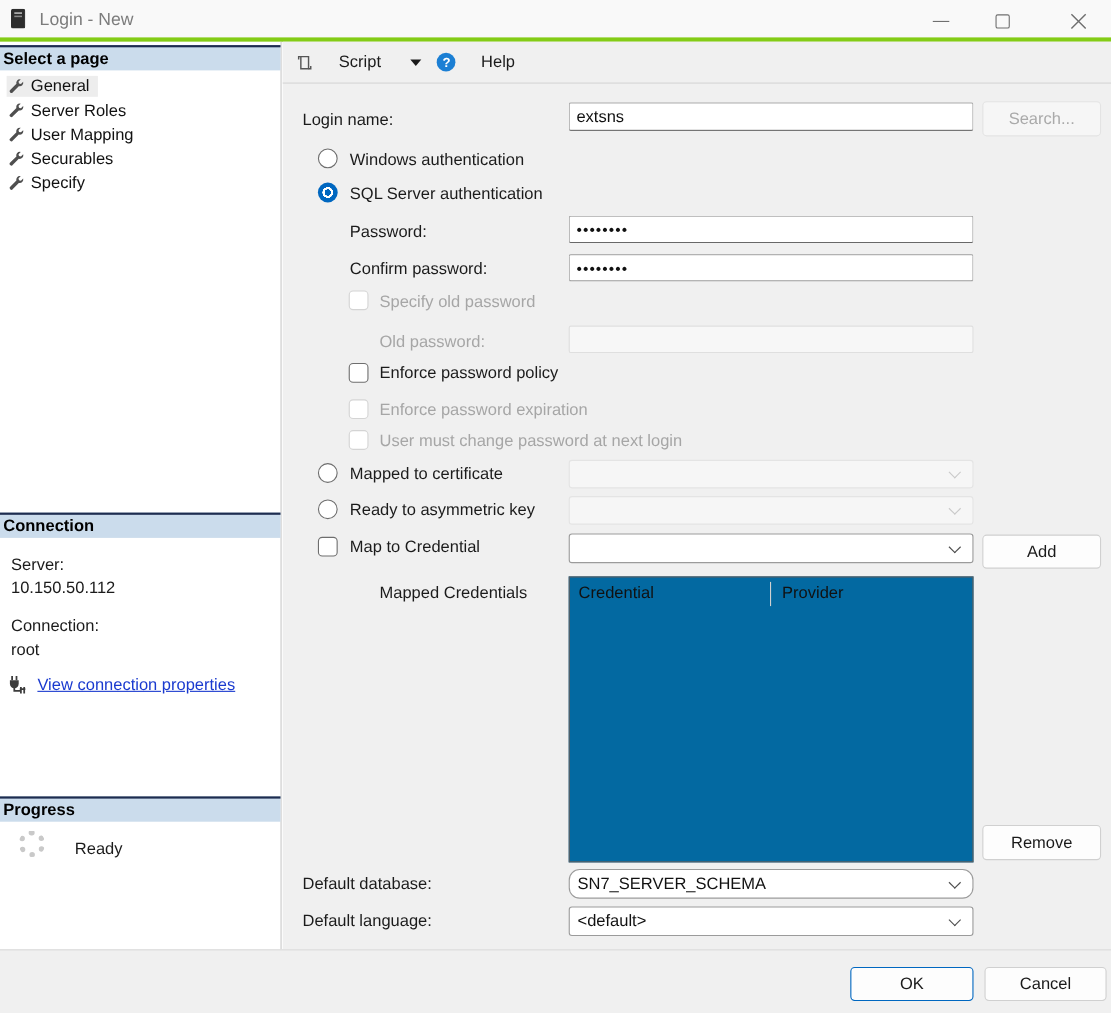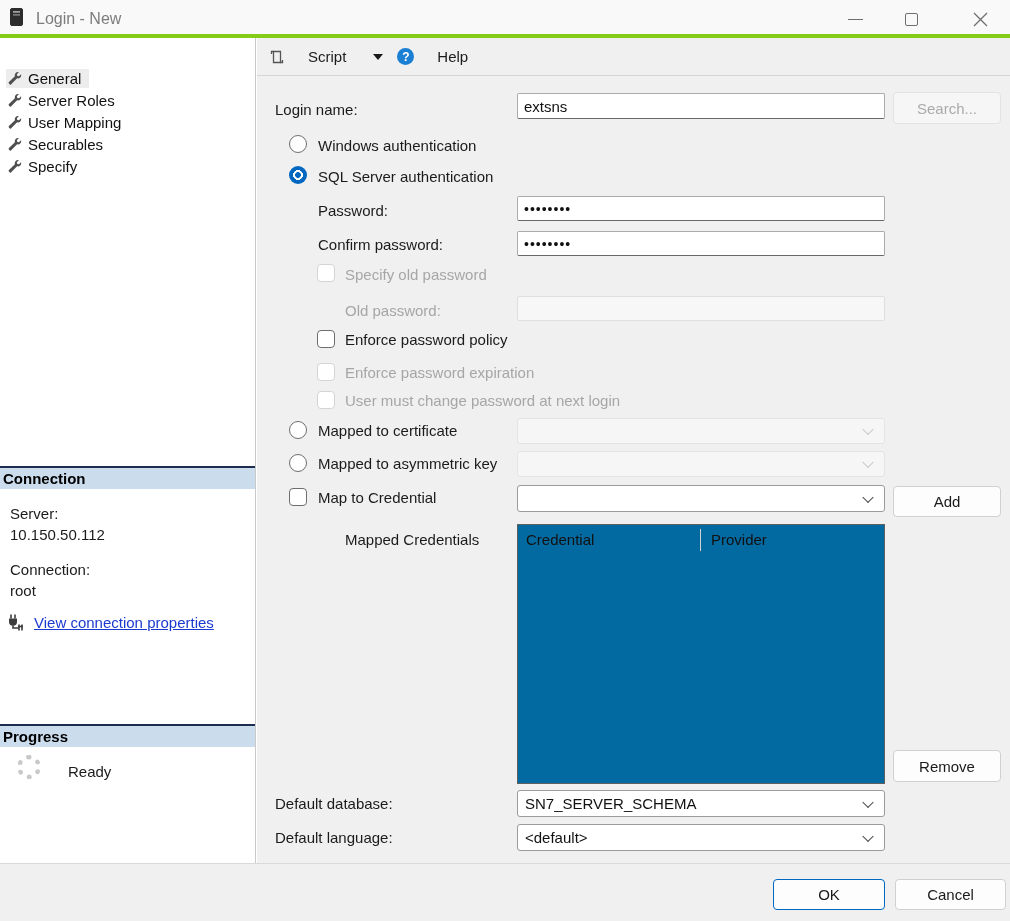--- a/index.html
+++ b/index.html
@@ -106,20 +106,21 @@
       <span class="ctl-max-glyph"></span>
     </div>
     <div class="abs winctl" style="left:958px;">
       <svg width="15" height="15" viewBox="0 0 15 15">
         <path d="M1 1 L14 14 M14 1 L1 14" stroke="#6f6f6f" stroke-width="1.3"></path>
       </svg>
     </div>
   </div>
 
   <div class="abs sidebar">
+    <div class="abs side-header" style="top:3px;">Select a page</div>
 
     <div class="abs page-item selected" style="top:29px;">
       <span class="inner">
           <svg class="wrench" viewBox="0 0 16 16">
             <path d="M11.5 1.2a3.7 3.7 0 0 0-3.6 4.7L1.7 12.1a1.8 1.8 0 1 0 2.5 2.5l6.2-6.2a3.7 3.7 0 0 0 4.5-4.6L12.6 6.1l-2-.5-.5-2 2.3-2.2a3.7 3.7 0 0 0-.9-.2z" fill="#4f4f4f"></path>
           </svg>
       <span class="side-text">General</span>
         </span>
     </div>
     <div class="abs page-item" style="top:51px;">
@@ -224,21 +225,21 @@
   <span class="check dis" style="left:317px; top:391px;"></span>
   <div class="lbl dis" style="left:345px; top:392px;">User must change password at next login</div>
 
   <span class="radio" style="left:289px; top:421px;"></span>
   <div class="lbl" style="left:318px; top:422px;">Mapped to certificate</div>
   <div class="combo dis" style="left:517px; top:418px; width:368px; height:26px;">
       <span class="chev"></span>
     </div>
 
   <span class="radio" style="left:289px; top:454px;"></span>
-  <div class="lbl" style="left:318px; top:455px;">Mapped to asymmetric key</div>
+  <div class="lbl" style="left:318px; top:455px;">Ready to asymmetric key</div>
   <div class="combo dis" style="left:517px; top:451px; width:368px; height:26px;">
       <span class="chev"></span>
     </div>
 
   <span class="check" style="left:289px; top:488px;"></span>
   <div class="lbl" style="left:318px; top:489px;">Map to Credential</div>
   <div class="combo" style="left:517px; top:485px; width:368px; height:27px;">
       <span class="chev"></span>
     </div>
   <div class="btn" style="left:893px; top:486px; width:108px; height:31px;">Add</div>
@@ -248,21 +249,21 @@
   <div class="abs cred-table">
     <div class="cred-head">
       <div class="cred-col1">Credential</div>
       <div class="cred-col2">Provider</div>
     </div>
   </div>
 
   <div class="btn" style="left:893px; top:750px; width:108px; height:32px;">Remove</div>
 
   <div class="lbl" style="left:275px; top:795px;">Default database:</div>
-  <div class="combo" style="left:517px; top:790px; width:368px; height:27px;">
+  <div class="combo" style="left:517px; top:790px; width:368px; height:27px;border-radius:10px;">
     <span>SN7_SERVER_SCHEMA</span>
     <span class="chev"></span>
   </div>
 
   <div class="lbl" style="left:275px; top:829px;">Default language:</div>
   <div class="combo" style="left:517px; top:824px; width:368px; height:27px;">
     <span>&lt;default&gt;</span>
     <span class="chev"></span>
   </div>
 

